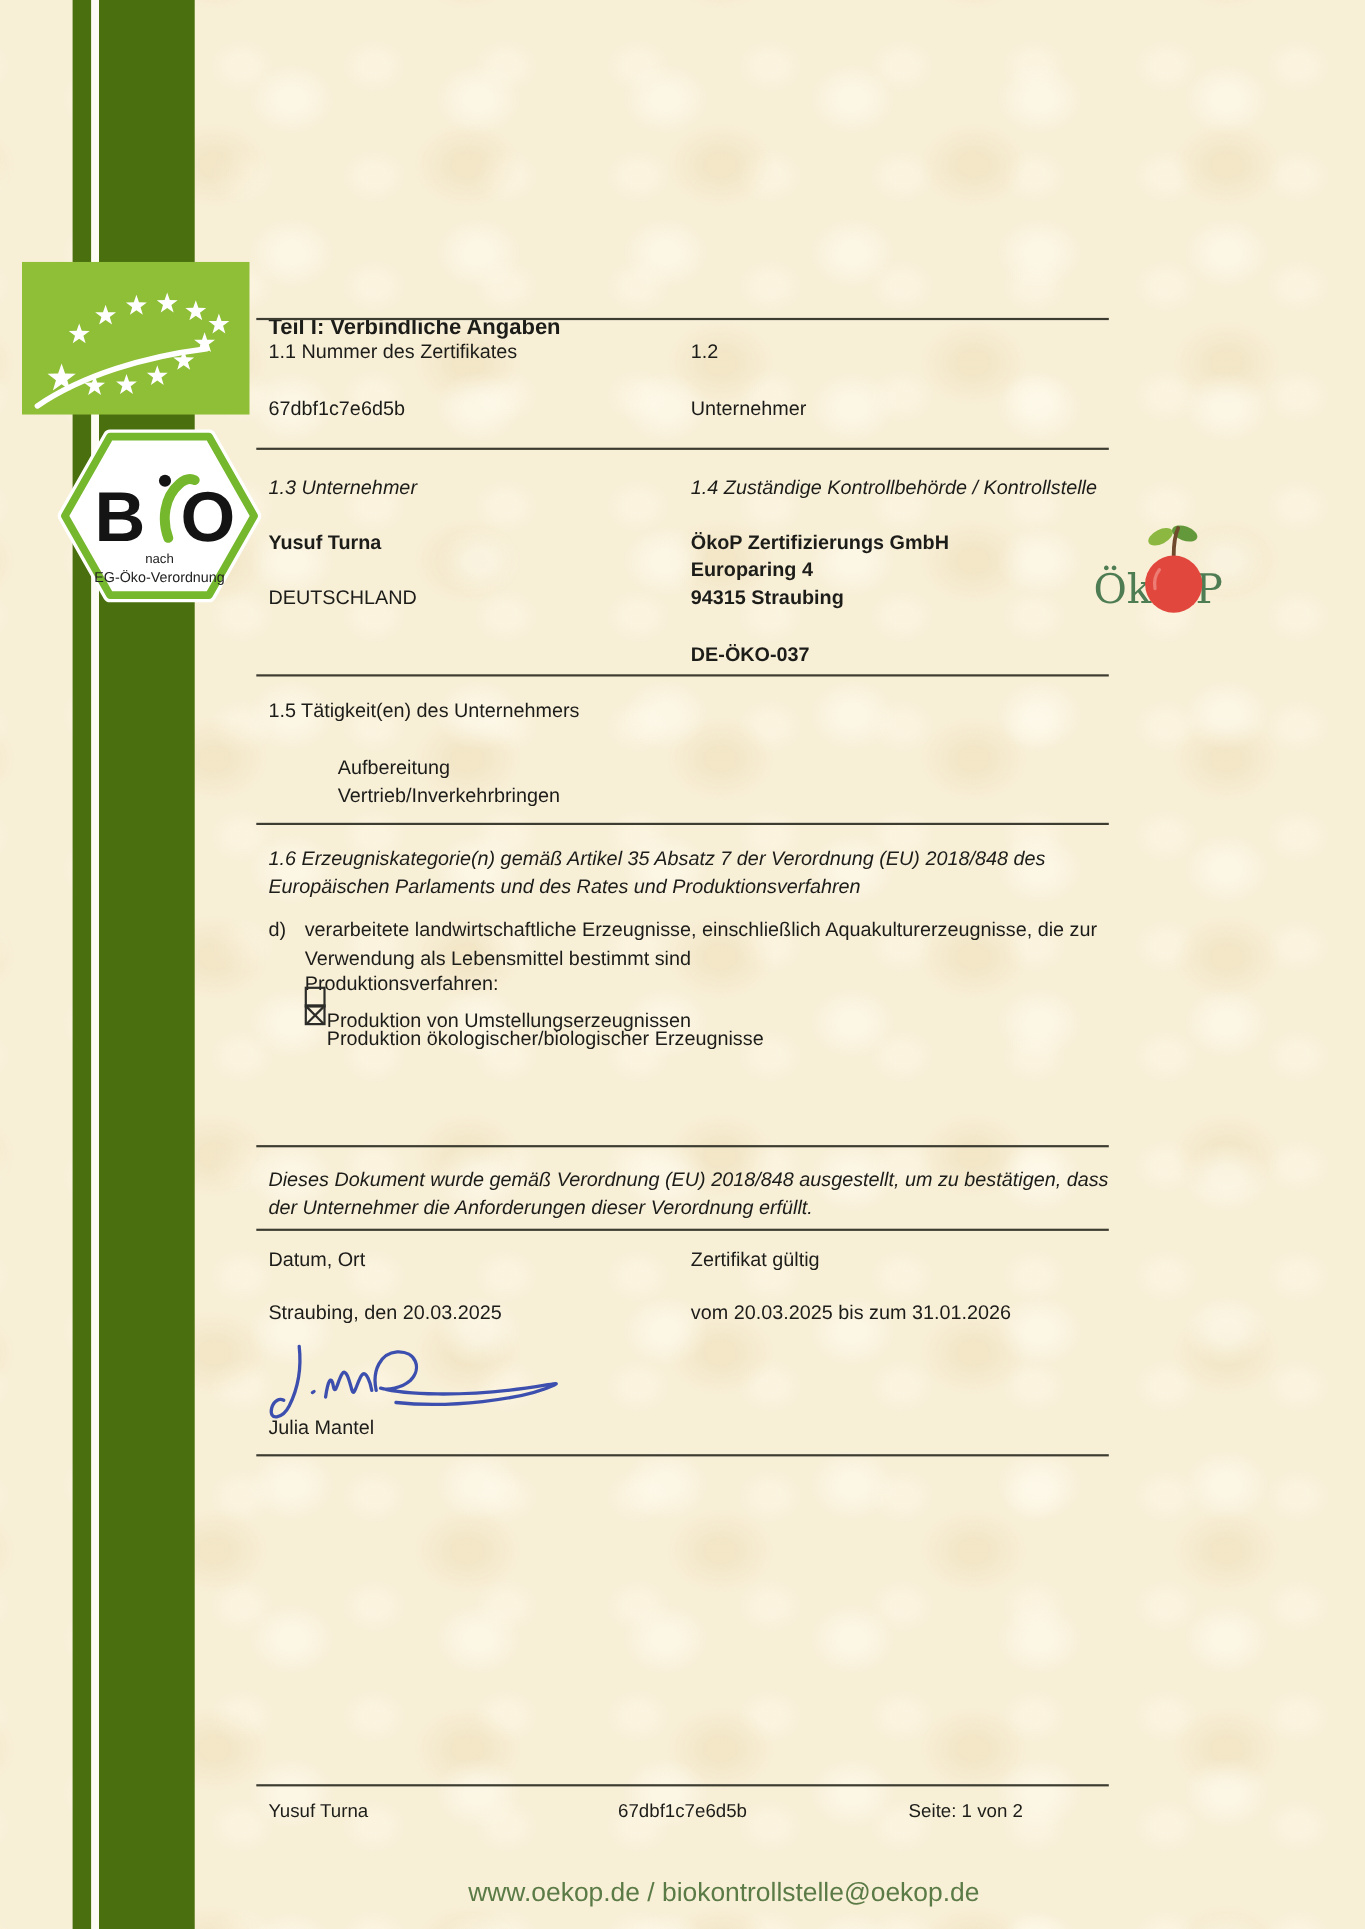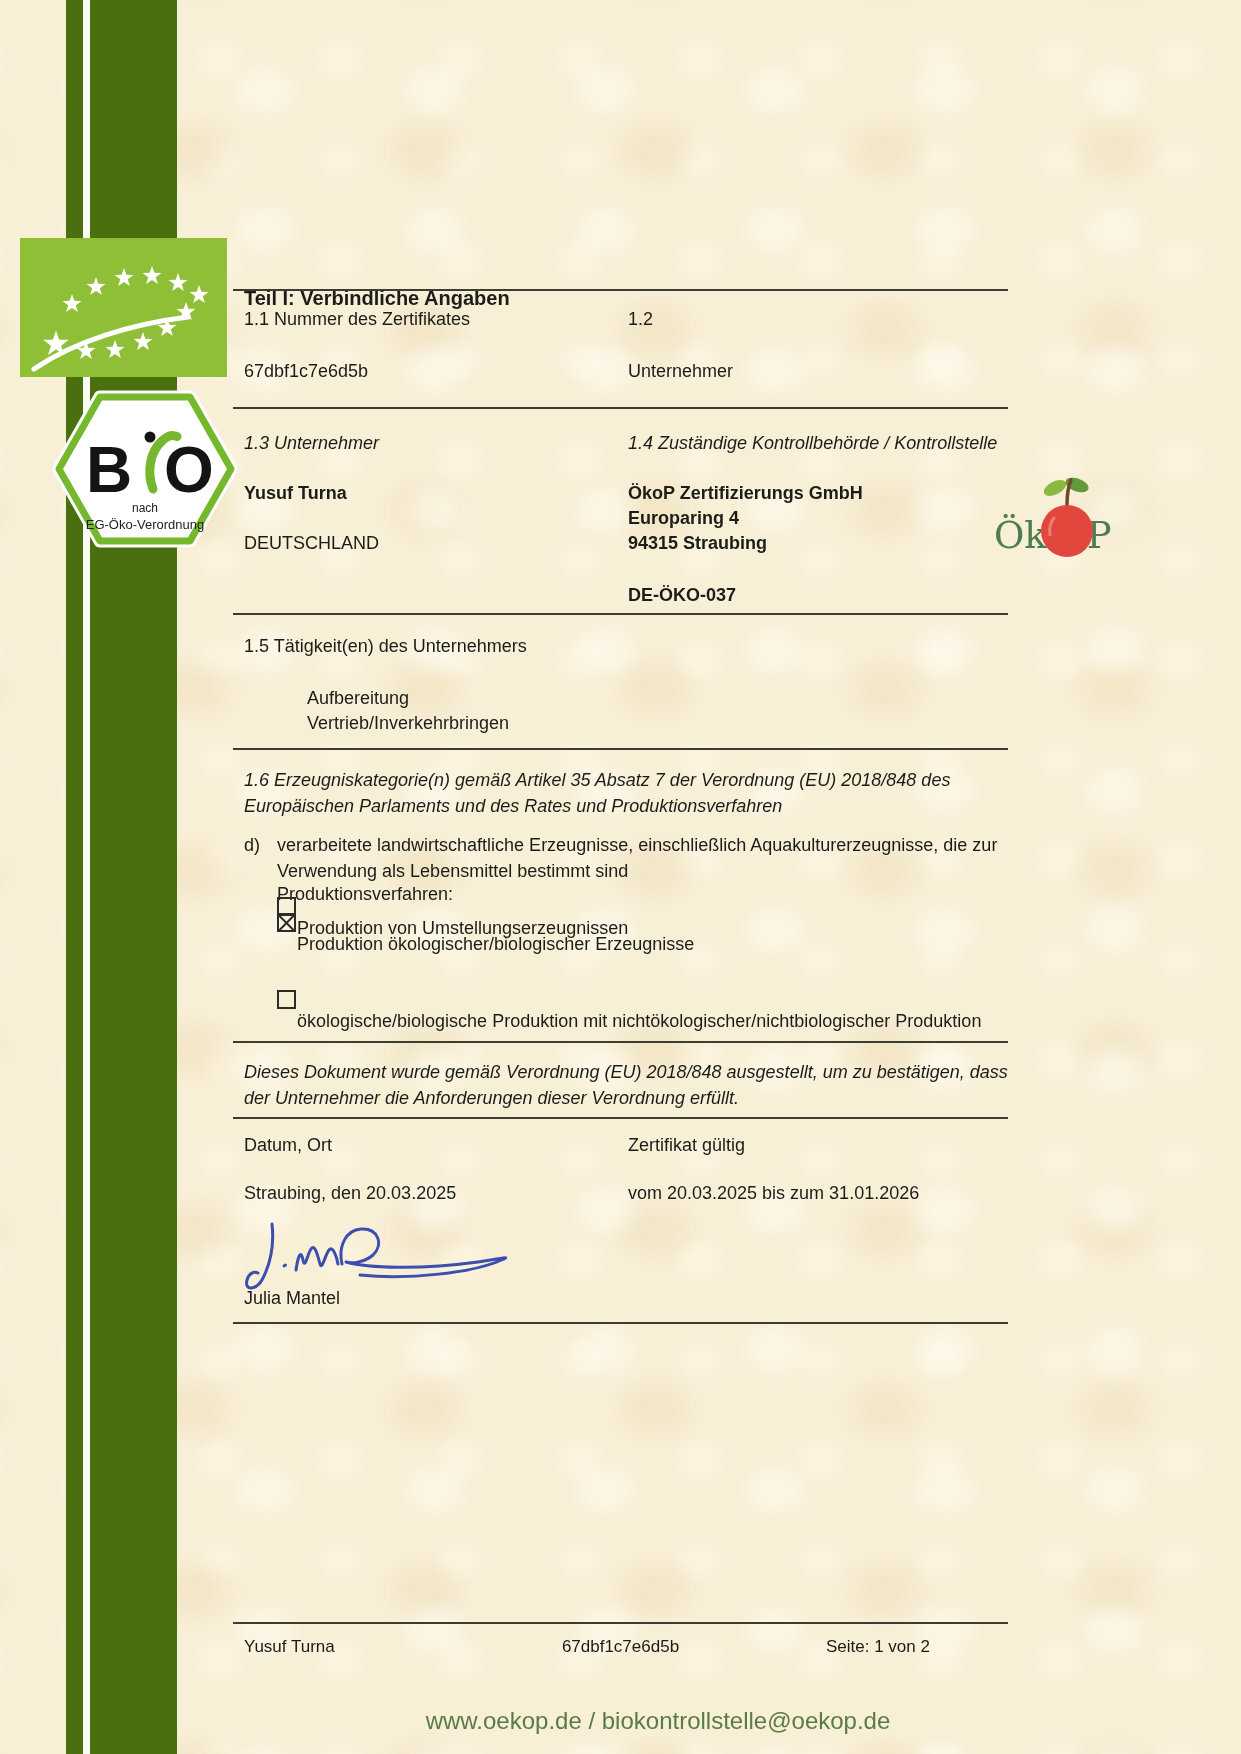--- a/index.html
+++ b/index.html
@@ -164,24 +164,20 @@
     <div class="blk" style="top:884px;left:44px">Produktionsverfahren:</div>
 
     <div class="cb-row" style="top:911px">
       <div class="cb-box" data-checked="true"></div>
       <div class="cb-label">Produktion ökologischer/biologischer Erzeugnisse</div>
     </div>
     <div class="cb-row" style="top:895px">
       <div class="cb-box" data-checked="false"></div>
       <div class="cb-label">Produktion von Umstellungserzeugnissen</div>
     </div>
-    <div class="cb-row" style="top:988px">
-      <div class="cb-box" data-checked="false"></div>
-      <div class="cb-label">ökologische/biologische Produktion mit nichtökologischer/nichtbiologischer Produktion</div>
-    </div>
 
     <div class="rule" style="top:1041px"></div>
 
     <div class="blk lh" style="top:1060px;left:11px;width:764px">Dieses Dokument wurde gemäß Verordnung (EU) 2018/848 ausgestellt, um zu bestätigen, dass der Unternehmer die Anforderungen dieser Verordnung erfüllt.</div>
 
     <div class="rule" style="top:1117px"></div>
 
     <div class="blk c1" style="top:1135px">Datum, Ort</div>
     <div class="blk c2" style="top:1135px">Zertifikat gültig</div>
     <div class="blk c1" style="top:1183px;width:380px">Straubing, den 20.03.2025</div>

